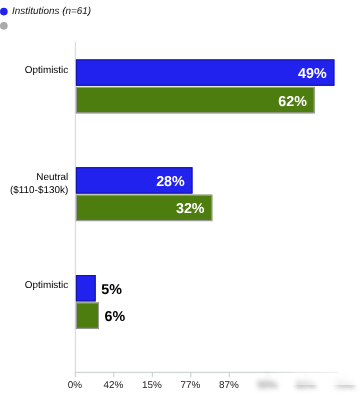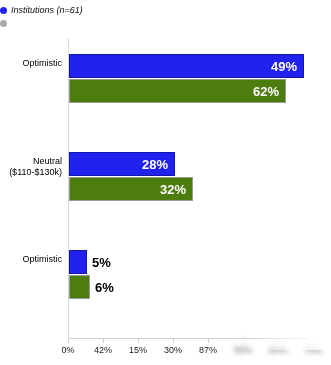--- a/index.html
+++ b/index.html
@@ -239,21 +239,21 @@
   <div class="tick-mark" style="left:68px"></div>
   <div class="tick-label" style="left:68px">0%</div>
 
   <div class="tick-mark" style="left:103px"></div>
   <div class="tick-label" style="left:103px">42%</div>
 
   <div class="tick-mark" style="left:138px"></div>
   <div class="tick-label" style="left:138px">15%</div>
 
   <div class="tick-mark" style="left:173px"></div>
-  <div class="tick-label" style="left:173px">30%</div>
+  <div class="tick-label" style="left:173px">77%</div>
 
   <div class="tick-mark" style="left:208px"></div>
   <div class="tick-label" style="left:208px">87%</div>
 
   <div class="tick-mark blurred" style="left:243px"></div>
   <div class="tick-label blurred" style="left:243px">50%</div>
 
   <div class="tick-mark blurred" style="left:278px"></div>
   <div class="tick-label blurred" style="left:278px">60%</div>
 

